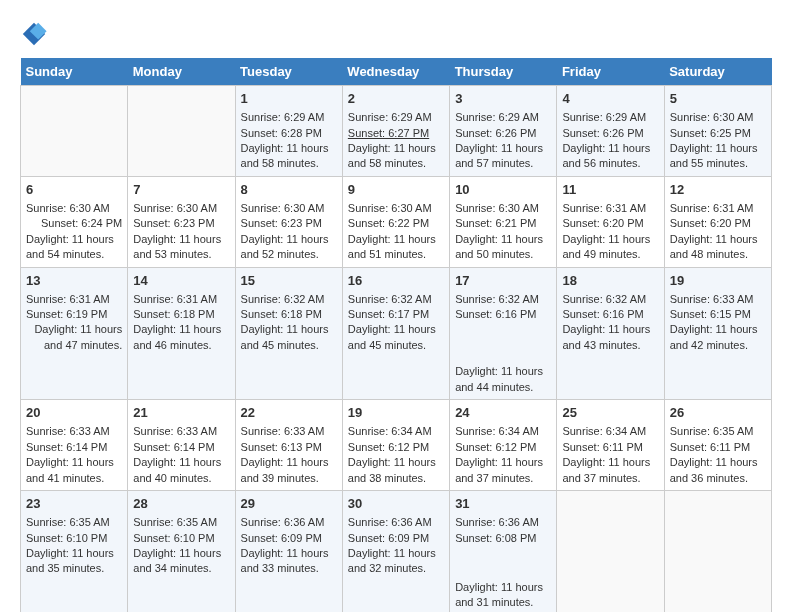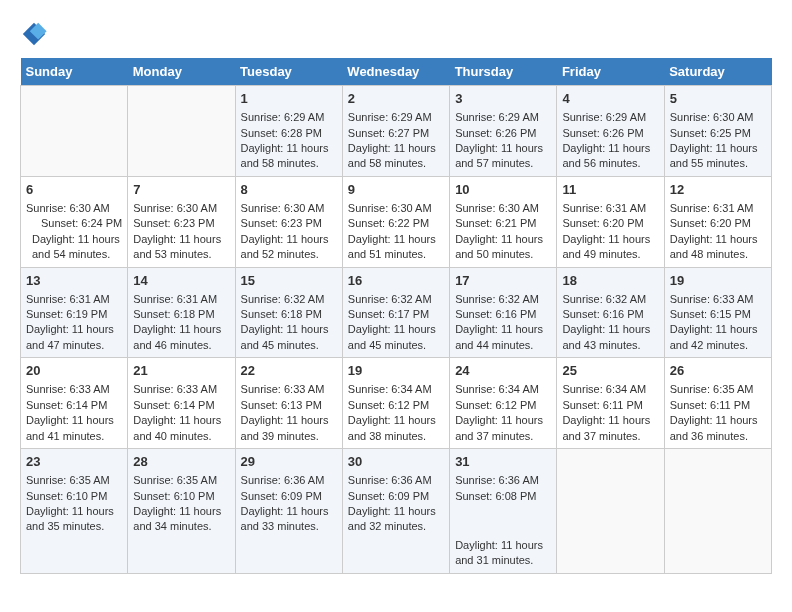--- a/index.html
+++ b/index.html
@@ -119,21 +119,21 @@
         <td class="empty"></td>
         <td>
           <span class="day-num">1</span>
           <span style="display: block;">Sunrise: 6:29 AM</span>
           <span style="display: block;">Sunset: 6:28 PM</span>
           <span style="display: block;">Daylight: 11 hours and 58 minutes.</span>
         </td>
         <td>
           <span class="day-num">2</span>
           <span style="display: block;">Sunrise: 6:29 AM</span>
-          <span style="display: block;">Sunset: 6:27 PM</span>
+          <span style="display: block; text-decoration: underline;">Sunset: 6:27 PM</span>
           <span style="display: block;">Daylight: 11 hours and 58 minutes.</span>
         </td>
         <td>
           <span class="day-num">3</span>
           <span style="display: block;">Sunrise: 6:29 AM</span>
           <span style="display: block;">Sunset: 6:26 PM</span>
           <span style="display: block;">Daylight: 11 hours and 57 minutes.</span>
         </td>
         <td>
           <span class="day-num">4</span>
@@ -146,21 +146,21 @@
           <span style="display: block;">Sunrise: 6:30 AM</span>
           <span style="display: block;">Sunset: 6:25 PM</span>
           <span style="display: block;">Daylight: 11 hours and 55 minutes.</span>
         </td>
       </tr>
       <tr>
         <td>
           <span class="day-num">6</span>
           <span style="display: block;">Sunrise: 6:30 AM</span>
           <span style="display: block; text-align: right;">Sunset: 6:24 PM</span>
-          <span style="display: block; margin-left: 6px;">Daylight: 11 hours and 54 minutes.</span>
+          <span style="display: block;">Daylight: 11 hours and 54 minutes.</span>
         </td>
         <td>
           <span class="day-num">7</span>
           <span style="display: block;">Sunrise: 6:30 AM</span>
           <span style="display: block;">Sunset: 6:23 PM</span>
           <span style="display: block;">Daylight: 11 hours and 53 minutes.</span>
         </td>
         <td>
           <span class="day-num">8</span>
           <span style="display: block;">Sunrise: 6:30 AM</span>
@@ -190,21 +190,21 @@
           <span style="display: block;">Sunrise: 6:31 AM</span>
           <span style="display: block;">Sunset: 6:20 PM</span>
           <span style="display: block;">Daylight: 11 hours and 48 minutes.</span>
         </td>
       </tr>
       <tr>
         <td>
           <span class="day-num">13</span>
           <span style="display: block;">Sunrise: 6:31 AM</span>
           <span style="display: block;">Sunset: 6:19 PM</span>
-          <span style="display: block;">Daylight: 11 hours and 47 minutes.</span>
+          <span style="display: block; text-align: right;">Daylight: 11 hours and 47 minutes.</span>
         </td>
         <td>
           <span class="day-num">14</span>
           <span style="display: block;">Sunrise: 6:31 AM</span>
           <span style="display: block;">Sunset: 6:18 PM</span>
           <span style="display: block;">Daylight: 11 hours and 46 minutes.</span>
         </td>
         <td>
           <span class="day-num">15</span>
           <span style="display: block;">Sunrise: 6:32 AM</span>
@@ -214,21 +214,21 @@
         <td>
           <span class="day-num">16</span>
           <span style="display: block;">Sunrise: 6:32 AM</span>
           <span style="display: block;">Sunset: 6:17 PM</span>
           <span style="display: block;">Daylight: 11 hours and 45 minutes.</span>
         </td>
         <td>
           <span class="day-num">17</span>
           <span style="display: block;">Sunrise: 6:32 AM</span>
           <span style="display: block;">Sunset: 6:16 PM</span>
-          <span style="display: block;">Daylight: 11 hours and 44 minutes.</span>
+          <span style="display: block; margin-top: 42px;">Daylight: 11 hours and 44 minutes.</span>
         </td>
         <td>
           <span class="day-num">18</span>
           <span style="display: block;">Sunrise: 6:32 AM</span>
           <span style="display: block;">Sunset: 6:16 PM</span>
           <span style="display: block;">Daylight: 11 hours and 43 minutes.</span>
         </td>
         <td>
           <span class="day-num">19</span>
           <span style="display: block;">Sunrise: 6:33 AM</span>

